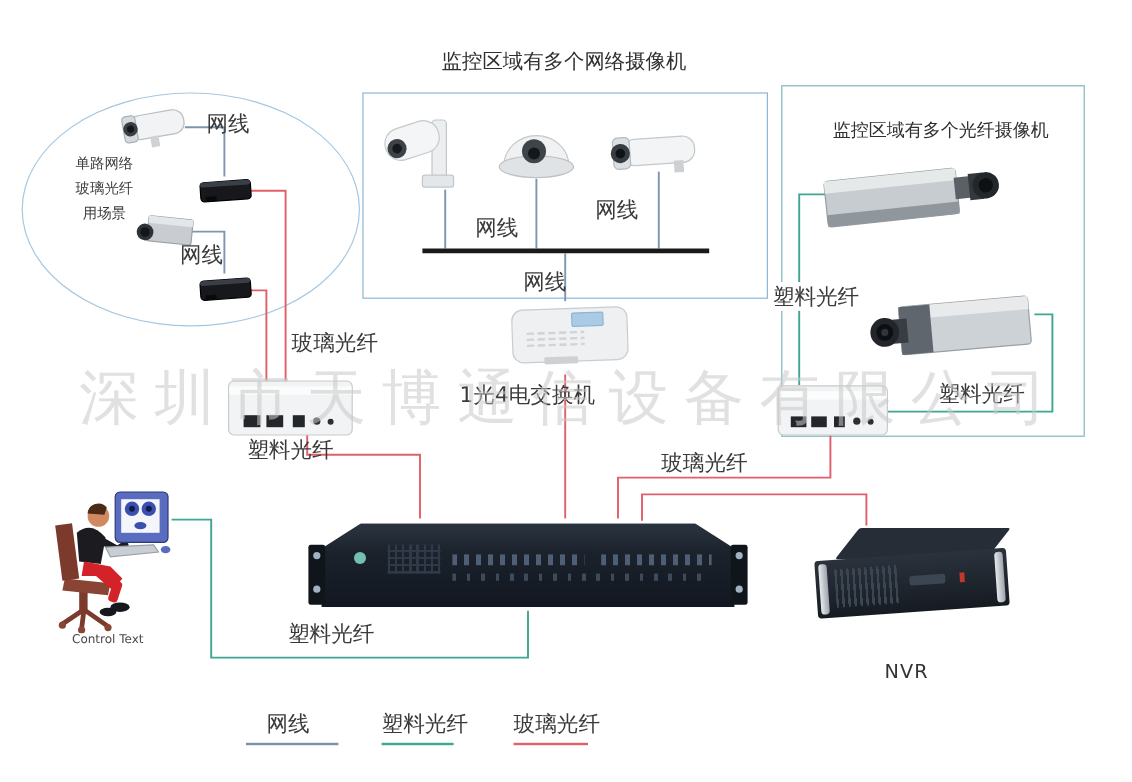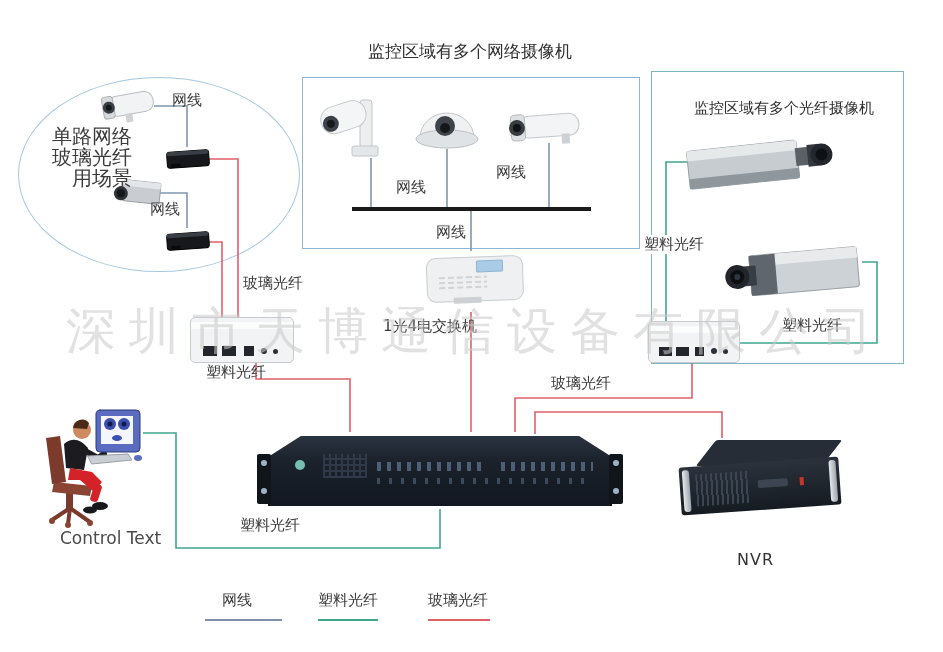--- a/index.html
+++ b/index.html
@@ -1,27 +1,27 @@
 <!DOCTYPE html>
 <html><head>
 <meta charset="utf-8">
 <style>
   html,body{margin:0;padding:0;background:#fff;}
   #canvas{position:relative;width:943px;height:652px;background:#fff;overflow:hidden;
           font-family:"DejaVu Sans",sans-serif;color:#3c3c3c;}
   .abs{position:absolute;}
-  .lbl{position:absolute;font-size:15px;color:#3a3a3a;white-space:nowrap;z-index:6;}
+  .lbl{position:absolute;font-size:18px;color:#3a3a3a;white-space:nowrap;z-index:6;}
   .title{position:absolute;font-size:17px;color:#303030;white-space:nowrap;z-index:6;}
   
   #scene-ellipse{left:18px;top:77px;width:280px;height:193px;border:1.5px solid #a5c8e1;
                  border-radius:50%;z-index:1;}
   #net-area-box{left:302px;top:77px;width:336px;height:170px;border:1.5px solid #8cb6d4;z-index:1;}
   #fiber-area-box{left:651px;top:71px;width:251px;height:291px;border:1.5px solid #7db6be;z-index:1;}
   
-  #scene-label{left:42px;top:126px;width:90px;text-align:right;font-size:20px;line-height:21px;z-index:6;}
+  #scene-label{left:42px;top:126px;width:90px;text-align:center;font-size:12px;line-height:21px;z-index:6;}
   
   #watermark{left:66px;top:298px;font-size:50px;letter-spacing:13px;color:#c9c9c9;opacity:.55;
              white-space:nowrap;z-index:8;pointer-events:none;}
   
   .dev{position:absolute;z-index:4;}
   
   #eth-switch{left:257px;top:434px;width:366px;height:76px;z-index:4;}
   #eth-body{position:absolute;left:0;top:2px;width:366px;height:70px;
             clip-path:polygon(12% 0,88% 0,97% 30%,97% 100%,3% 100%,3% 30%);
             background:linear-gradient(180deg,#2a3440 0%,#1b222c 35%,#121721 100%);}
@@ -293,21 +293,21 @@
   <div class="lbl" style="left:436px;top:223px;">网线</div>
   <div class="lbl" style="left:243px;top:274px;">玻璃光纤</div>
   <div class="lbl" style="left:551px;top:374px;">玻璃光纤</div>
   <div class="lbl" style="left:644px;top:235px;background:#fff;">塑料光纤</div>
   <div class="lbl" style="left:782px;top:316px;">塑料光纤</div>
   <div class="lbl" style="left:240px;top:516px;">塑料光纤</div>
 
   <div class="lbl" style="left:383px;top:317px;">1光4电交换机</div>
   <div class="lbl" style="left:206px;top:363px;">塑料光纤</div>
   <div class="lbl" style="left:737px;top:550px;font-size:16px;color:#333;letter-spacing:1px;">NVR</div>
-  <div class="lbl" style="left:60px;top:528px;font-size:17px;color:#4a4a4a;">Control Text</div>
+  <div class="lbl" style="left:60px;top:528px;font-size:10px;color:#4a4a4a;">Control Text</div>
 
   <div class="lbl" style="left:222px;top:591px;">网线</div>
   <div class="lbl" style="left:318px;top:591px;">塑料光纤</div>
   <div class="lbl" style="left:428px;top:591px;">玻璃光纤</div>
   <div id="leg-net-line" class="legend-line"></div>
   <div id="leg-pla-line" class="legend-line"></div>
   <div id="leg-gla-line" class="legend-line"></div>
 
 </div>
 

